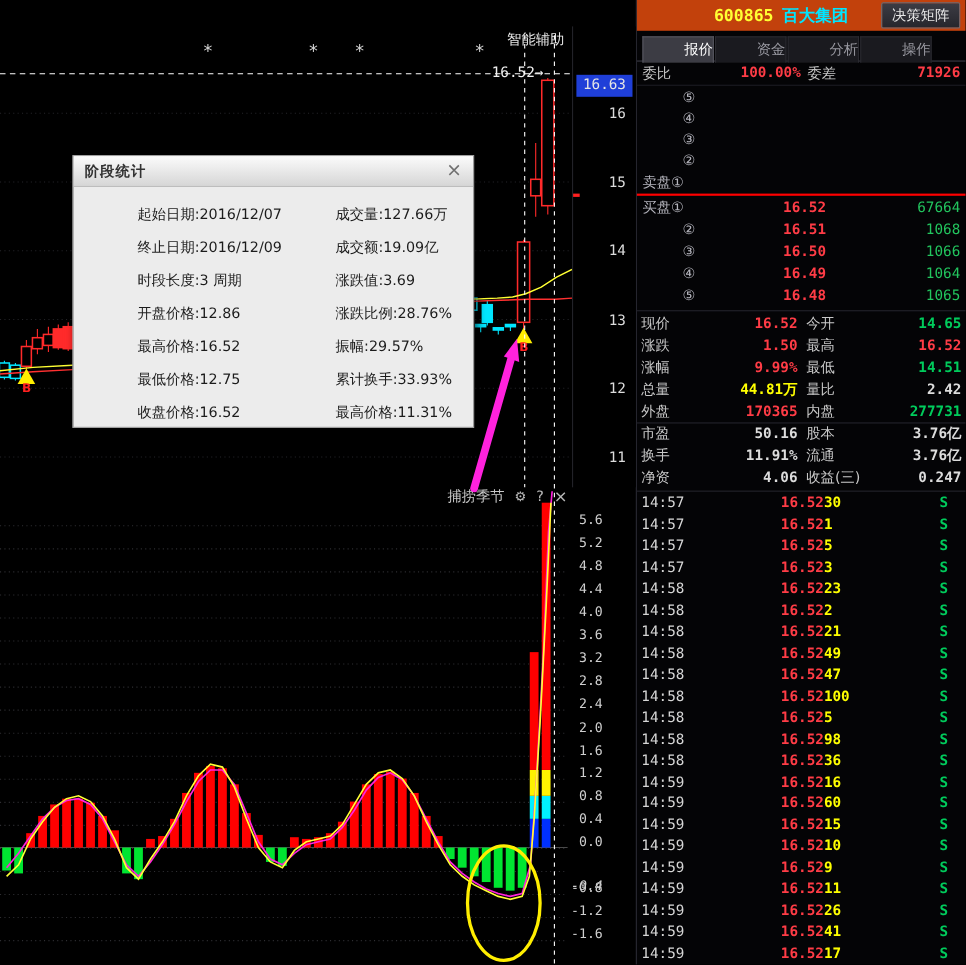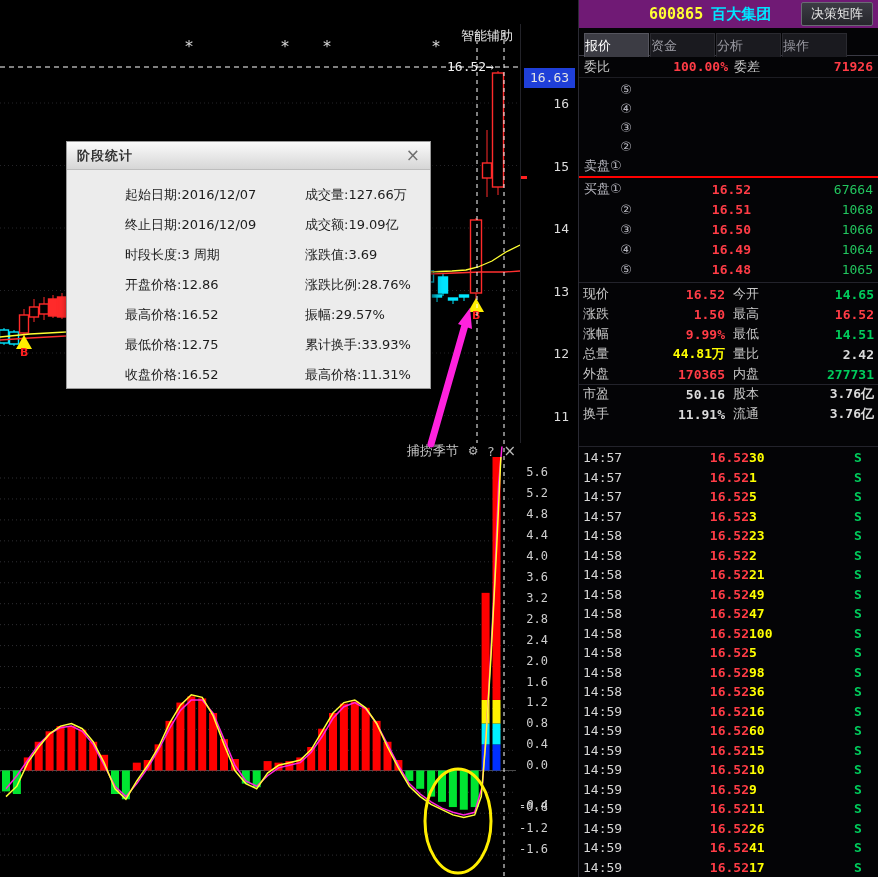--- a/index.html
+++ b/index.html
@@ -34,29 +34,29 @@
      display:flex;align-items:center;padding:0 10px;cursor:default;text-align:right;}
   #dialog-title .t{color:#333;font-size:13px;font-weight:bold;letter-spacing:1px;}
   #dialog-close{margin-left:auto;color:#707070;font-size:17px;line-height:17px;cursor:pointer;}
   #dialog-body{position:relative;font-size:13px;color:#1c1c1c;}
   .dlg-row{position:absolute;left:0;width:100%;height:20px;}
   .dlg-l{position:absolute;left:58px;}
   .dlg-r{position:absolute;left:238px;}
   
   #right{position:absolute;left:578px;top:0;width:300px;height:877px;background:#040406;
      border-left:1px solid #2a2a33;box-sizing:border-box;font-size:13px;}
-  #rp-header{position:absolute;left:0;top:0;width:100%;height:28px;background:#701a75;
+  #rp-header{position:absolute;left:0;top:0;width:100%;height:28px;background:#c2410c;
      display:flex;align-items:center;justify-content:space-between;}
   #stock-code{margin-left:70px;color:#ffff33;font-weight:bold;font-size:15px;font-family:"DejaVu Sans Mono",monospace;}
   #stock-name{margin-left:8px;color:#00e5ff;font-weight:bold;font-size:15px;}
   #matrix-btn{margin-left:auto;margin-right:5px;background:linear-gradient(#3c3c44,#26262c);
      border:1px solid #6a6a74;color:#e6e6e6;font-size:13px;padding:2px 9px;border-radius:2px;cursor:pointer;}
   #rp-tabs{position:absolute;left:0;top:28px;width:100%;height:28px;display:flex;
      border-bottom:1px solid #3a3a44;box-sizing:border-box;padding-left:5px;}
-  .tab{width:63px;height:23px;margin-top:5px;margin-right:1px;text-align:left;line-height:23px;
+  .tab{width:63px;height:23px;margin-top:5px;margin-right:1px;text-align:right;line-height:23px;
      font-size:13px;background:#1a1a1f;color:#9a9aa2;border:1px solid #2a2a30;border-bottom:none;cursor:pointer;}
   .tab.active{background:#3c3c44;color:#ffffff;border-color:#55555e;}
   #weibi{position:absolute;left:0;top:56px;width:100%;height:22px;display:grid;
      grid-template-columns:48px 96px 52px 1fr;align-items:center;padding:0 5px;box-sizing:border-box;
      border-bottom:1px solid #1c1c22;}
   #weibi .lbl{color:#c8c8c8;}
   #weibi .val{text-align:right;font-weight:bold;font-family:"DejaVu Sans Mono",monospace;}
   #sell-rows{position:absolute;left:0;top:80px;width:100%;}
   #buy-rows{position:absolute;left:0;top:179px;width:100%;}
   .ob-row{height:19px;display:grid;grid-template-columns:48px 119px 1fr;align-items:center;
@@ -415,20 +415,27 @@
           <span class="lbl">股本</span>
           <span class="val t-white">3.76亿</span>
         </div>
         <div class="info-row">
           <span class="lbl">换手</span>
           <span class="val t-white">11.91%</span>
           <span></span>
           <span class="lbl">流通</span>
           <span class="val t-white">3.76亿</span>
         </div>
+        <div class="info-row">
+          <span class="lbl">净资</span>
+          <span class="val t-white">4.06</span>
+          <span></span>
+          <span class="lbl">收益(三)</span>
+          <span class="val t-white">0.247</span>
+        </div>
       </div>
     <div class="hdiv" style="top:384px"></div>
     <div class="hdiv" style="top:446px"></div>
     <div id="tick-rows">
         <div class="tick-row">
           <span class="tm">14:57</span>
           <span class="pr t-red">16.52</span>
           <span class="vl t-yellow">30</span>
           <span class="sd t-green">S</span>
         </div>

